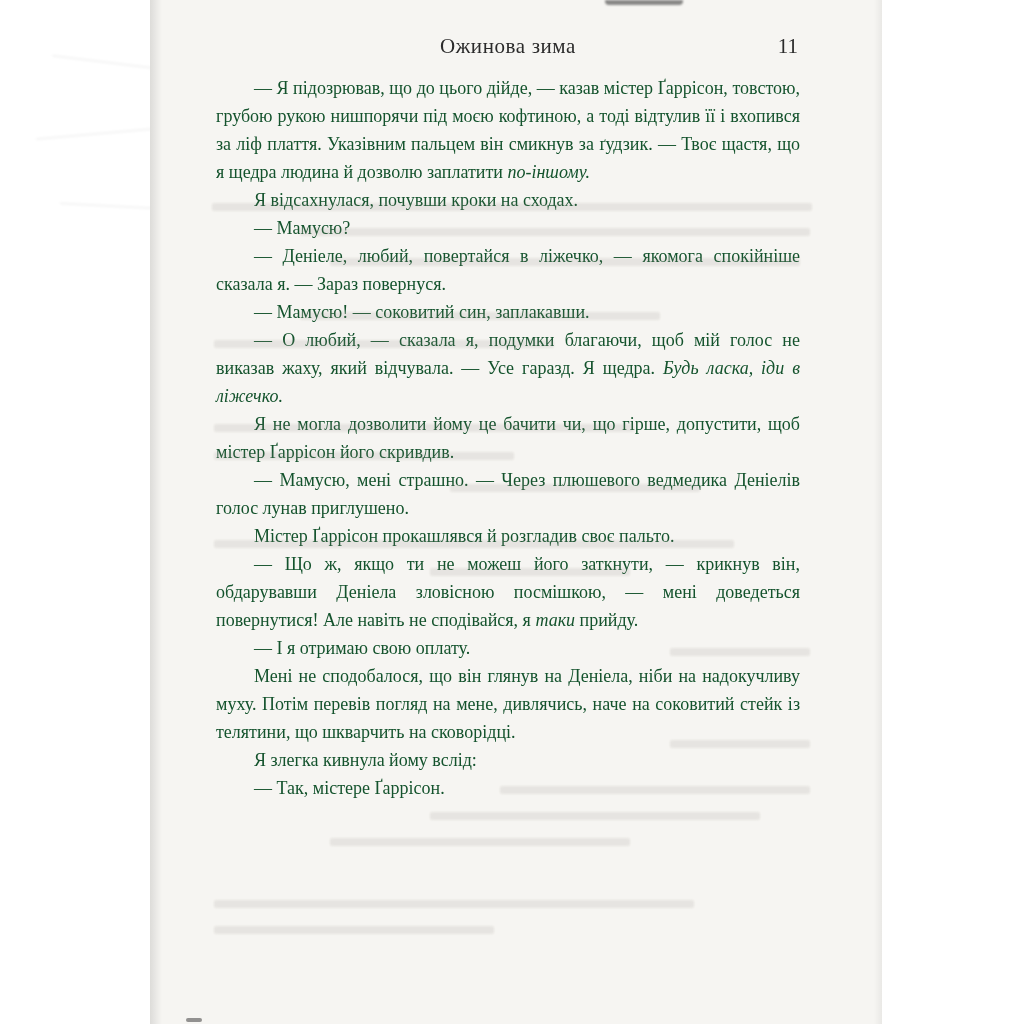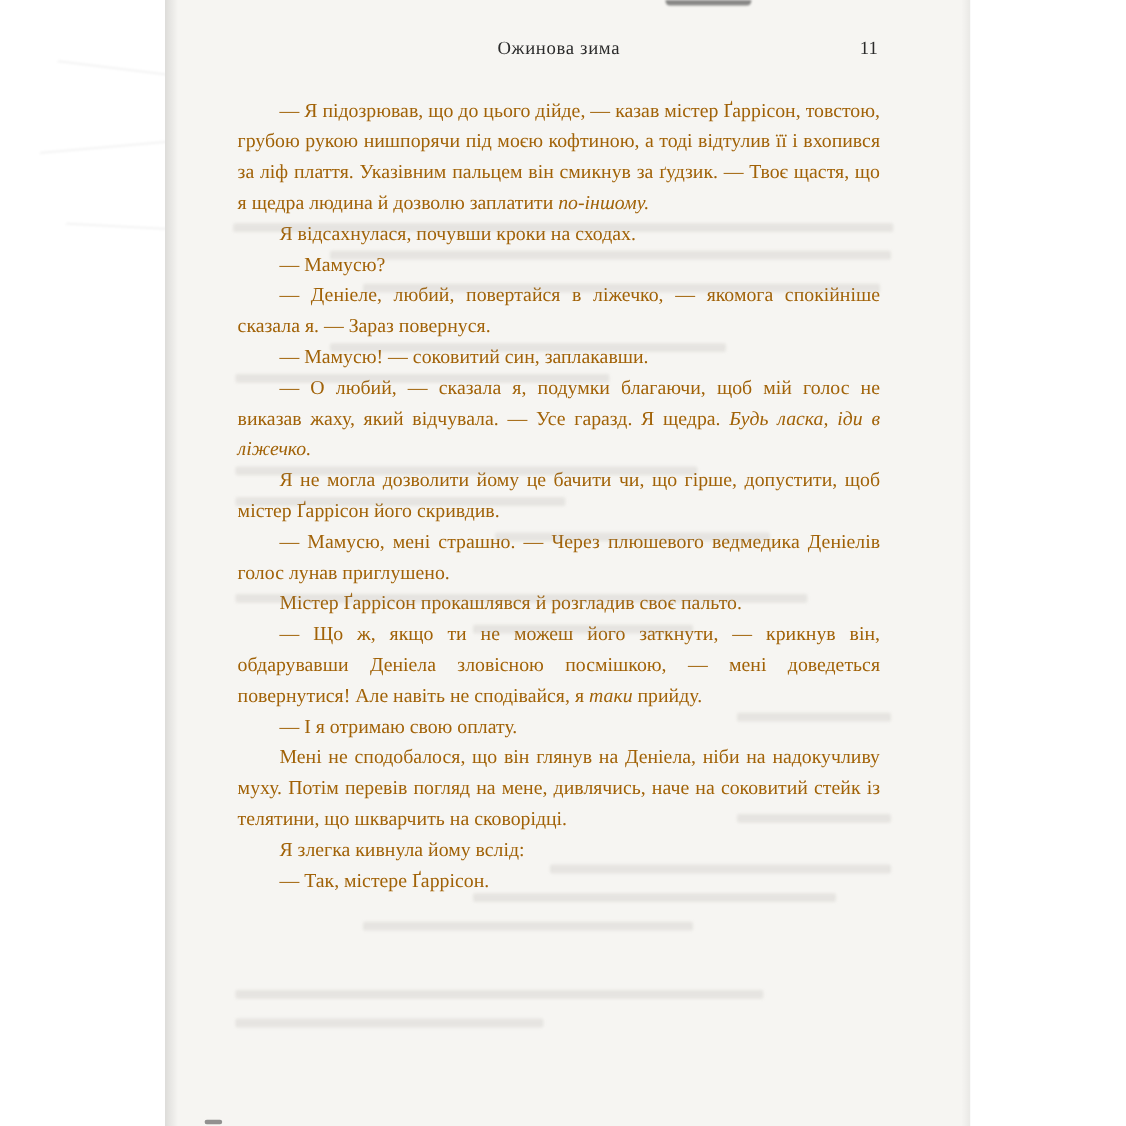--- a/index.html
+++ b/index.html
@@ -33,39 +33,39 @@
     background: linear-gradient(to left, rgba(0,0,0,0.05), rgba(0,0,0,0));
   }
   .text-block {
     position: relative;
     margin: 34px 82px 0 66px;
     color: #242424;
   }
   .pg-header {
     position: relative;
     height: 24px;
-    margin-bottom: 28px;
-    font-size: 17px;
+    margin-bottom: 16px;
+    font-size: 21px;
     color: #2b2b2b;
   }
   .running-title {
     text-align: center;
     letter-spacing: 0.6px;
   }
   .page-number {
     position: absolute;
     right: 2px; top: 0;
   }
   .body-text p {
     margin: 0;
     text-indent: 38px;
     font-size: 18px;
     line-height: 28px;
     text-align: justify;
-    color: #a16207;
+    color: #14532d;
   }
   .body-text em { font-style: italic; }
   
   .ghost {
     position: absolute;
     height: 8px;
     background: rgba(148,146,138,0.16);
     filter: blur(1.3px);
     border-radius: 2px;
     pointer-events: none;

